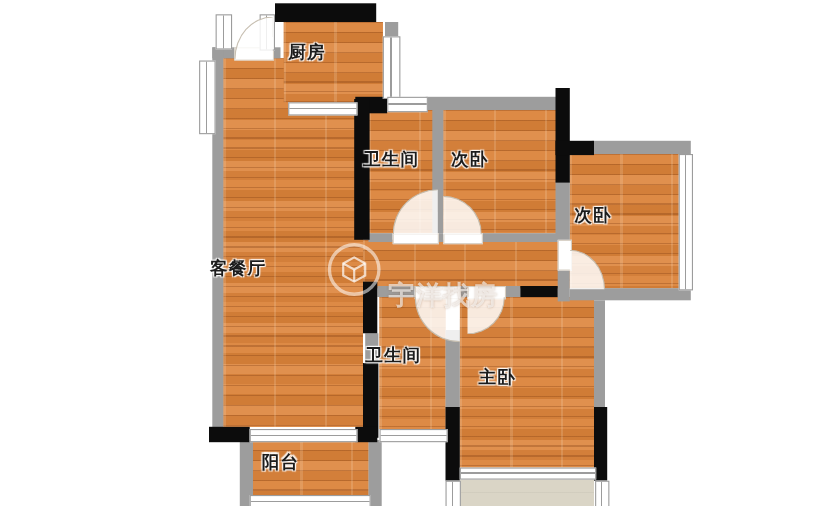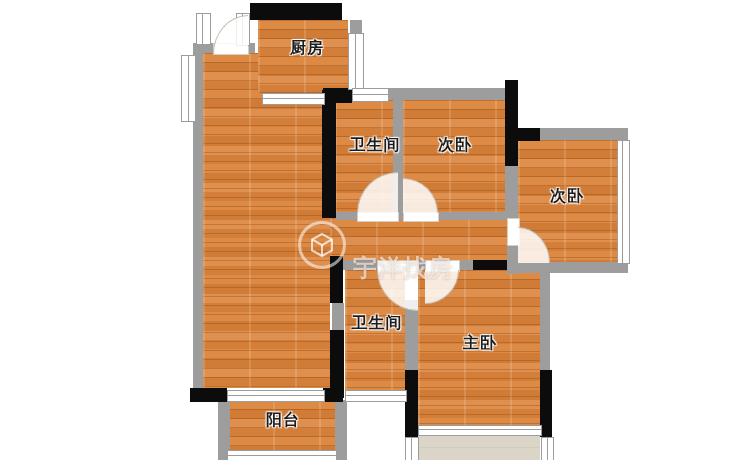--- a/index.html
+++ b/index.html
@@ -17,21 +17,21 @@
   .winh{position:absolute;background:#fff;border:1px solid #9c9c9c;
     background-image:linear-gradient(180deg,rgba(0,0,0,0) calc(50% - 1px),#9c9c9c calc(50% - 1px),#9c9c9c calc(50% + 0px),rgba(0,0,0,0) calc(50% + 0px));}
   .winv{position:absolute;background:#fff;border:1px solid #9c9c9c;
     background-image:linear-gradient(90deg,rgba(0,0,0,0) calc(50% - 1px),#9c9c9c calc(50% - 1px),#9c9c9c calc(50% + 0px),rgba(0,0,0,0) calc(50% + 0px));}
   .open{position:absolute;background:#ffffff;border:1px solid #d5cec2;}
   .arc{position:absolute;background:rgba(255,255,255,0.84);}
   .arc.tl{border-radius:100% 0 0 0;border-top:1px solid #c6beb0;border-left:1px solid #c6beb0;}
   .arc.tr{border-radius:0 100% 0 0;border-top:1px solid #c6beb0;border-right:1px solid #c6beb0;}
   .arc.bl{border-radius:0 0 0 100%;border-bottom:1px solid #c6beb0;border-left:1px solid #c6beb0;}
   .arc.br{border-radius:0 0 100% 0;border-bottom:1px solid #c6beb0;border-right:1px solid #c6beb0;}
-  .rlabel{position:absolute;width:90px;text-align:center;font-weight:bold;font-size:16px;
+  .rlabel{position:absolute;width:90px;font-weight:bold;font-size:16px;
     color:#1c1c1c;letter-spacing:1px;
     text-shadow:1px 1px 1px rgba(255,255,255,0.95),-1px -1px 1px rgba(255,255,255,0.85),1px -1px 1px rgba(255,255,255,0.85),-1px 1px 1px rgba(255,255,255,0.85);}
   .wm{position:absolute;left:298px;top:205px;display:flex;align-items:center;pointer-events:none;}
   .wm-circle{width:42px;height:42px;border-radius:50%;border:3px solid rgba(255,255,255,0.55);
     display:flex;align-items:center;justify-content:center;}
   .wm-texts{margin-left:7px;}
   .wm-brand{font-size:24px;font-weight:bold;color:rgba(255,255,255,0.62);letter-spacing:1px;
     text-shadow:0 0 2px rgba(110,55,15,0.35);margin-top:47px;}
   .wm-url{font-size:13px;font-weight:bold;color:rgba(255,255,255,0.55);letter-spacing:1.5px;
     text-shadow:0 0 2px rgba(110,55,15,0.3);}
@@ -111,20 +111,21 @@
   <div class="arc tl" style="left:357px;top:172px;width:40px;height:40px;"></div>
   <div class="arc tr" style="left:403px;top:178px;width:34px;height:34px;"></div>
   <div class="arc bl" style="left:377px;top:270px;width:40px;height:40px;"></div>
   <div class="arc br" style="left:425px;top:270px;width:33px;height:33px;"></div>
   <div class="arc tr" style="left:518px;top:227px;width:31px;height:35px;"></div>
 
   <div class="rlabel" style="left:262px;top:38px;">厨房</div>
   <div class="rlabel" style="left:330px;top:135px;">卫生间</div>
   <div class="rlabel" style="left:410px;top:135px;">次卧</div>
   <div class="rlabel" style="left:522px;top:186px;">次卧</div>
+  <div class="rlabel" style="left:191px;top:234px;">客餐厅</div>
   <div class="rlabel" style="left:332px;top:313px;">卫生间</div>
   <div class="rlabel" style="left:238px;top:410px;">阳台</div>
   <div class="rlabel" style="left:435px;top:333px;">主卧</div>
 
   <div class="wm">
     <div class="wm-circle">
       <svg width="26" height="26" viewBox="0 0 26 26">
         <g fill="none" stroke="rgba(255,255,255,0.7)" stroke-width="2">
           <path d="M13 2 L23 7.5 L23 18.5 L13 24 L3 18.5 L3 7.5 Z"></path>
           <path d="M3 7.5 L13 13 L23 7.5"></path>

